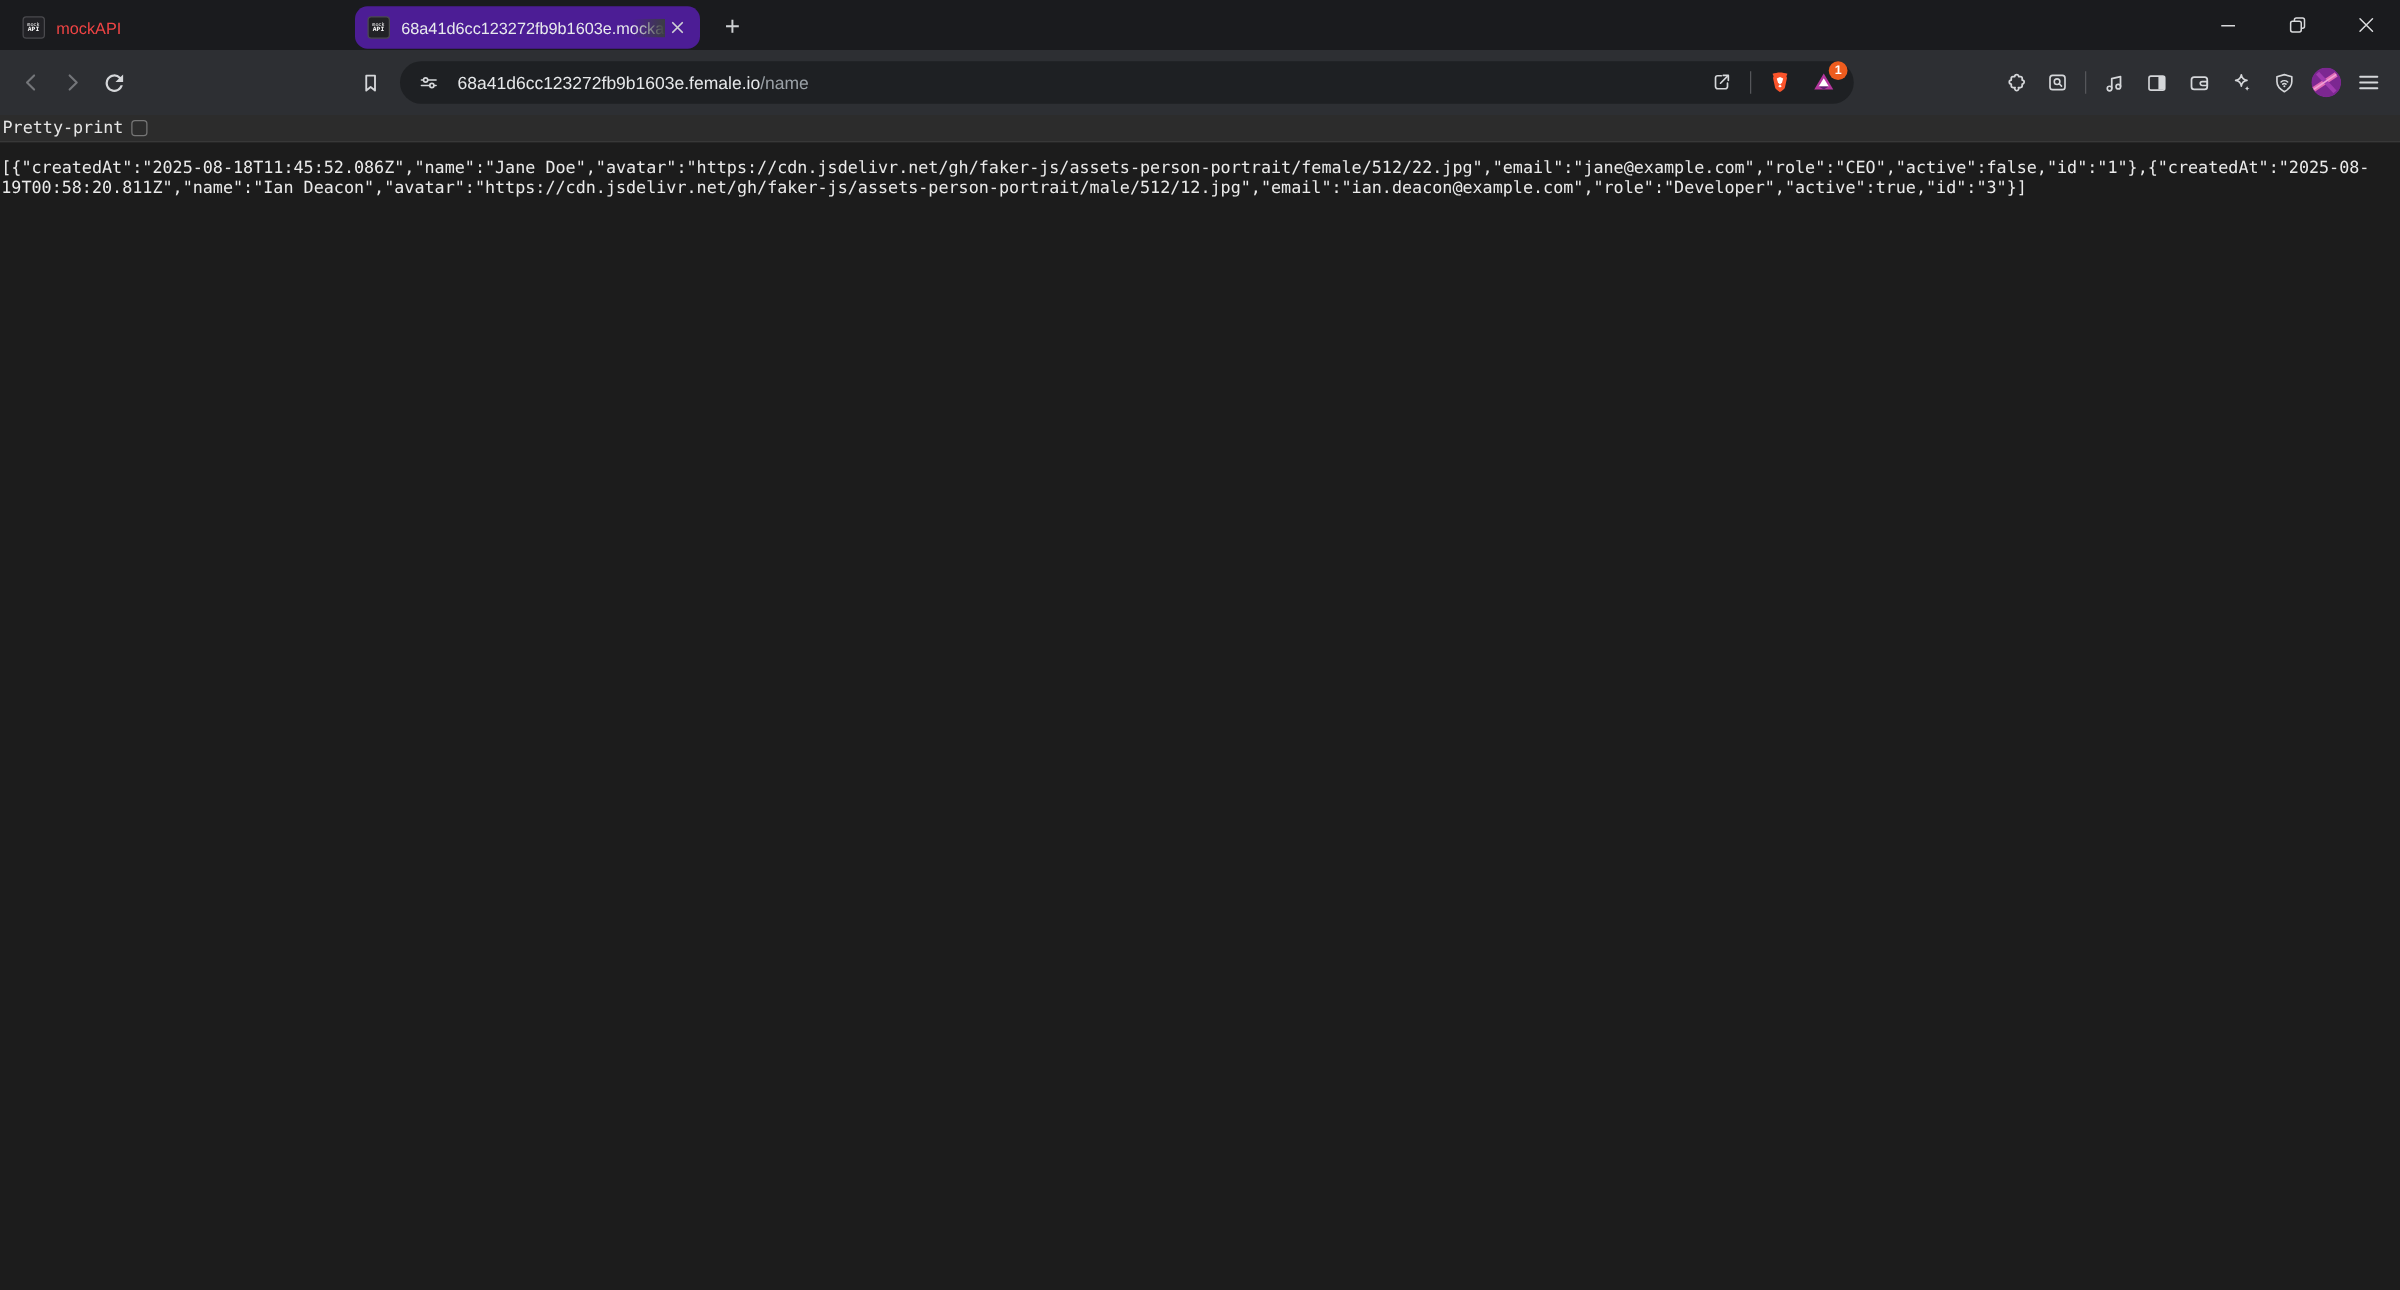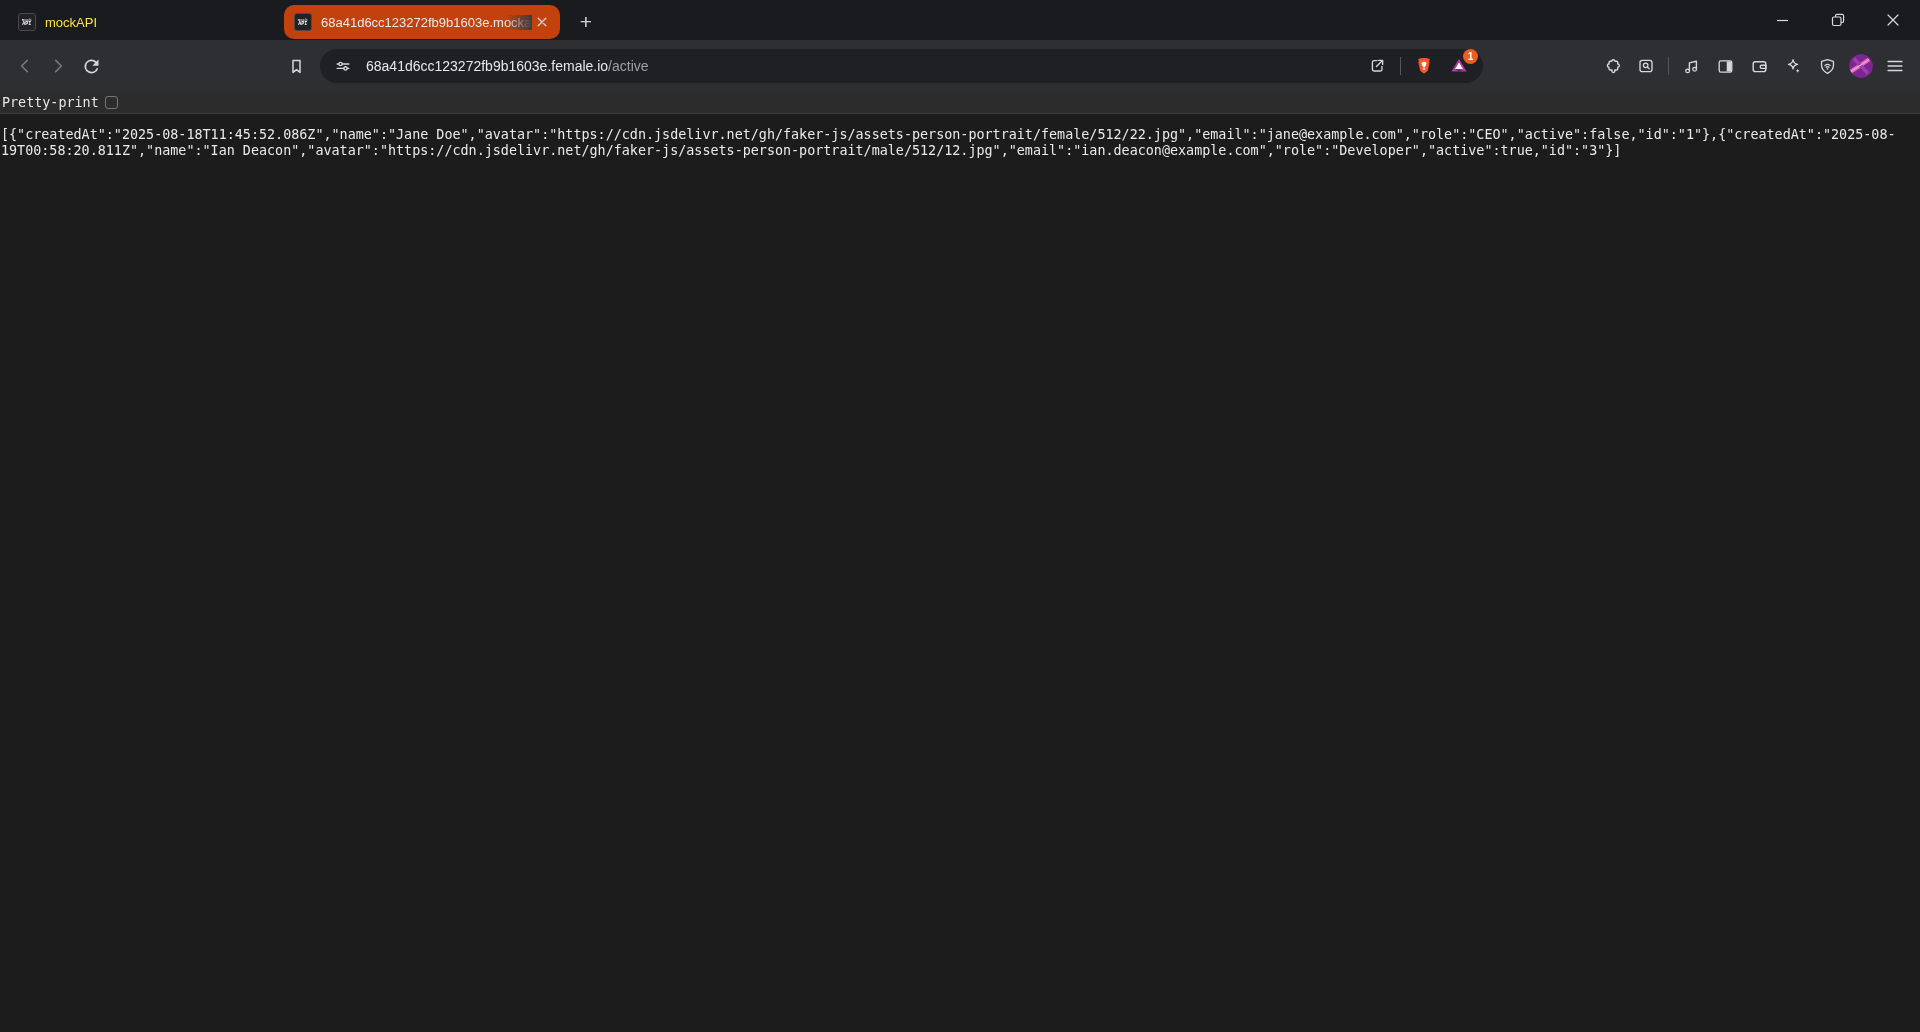--- a/index.html
+++ b/index.html
@@ -4,28 +4,28 @@
 <style>
   html,body{margin:0;padding:0;width:1920px;height:1032px;overflow:hidden;background:#1c1c1c;
             font-family:"Liberation Sans",sans-serif;}
   .stage{position:absolute;inset:0;width:1920px;height:1032px;}
 
   
   .tabstrip{position:absolute;top:0;left:0;right:0;height:40px;background:#1a1b1e;}
   .tab{position:absolute;top:5px;height:34px;border-radius:10px;display:flex;align-items:center;
        box-sizing:border-box;padding:0 8px 0 10px;cursor:default;}
   .tab-inactive{left:8px;width:272px;}
-  .tab-active{left:284px;width:276px;background:#c2410c;}
+  .tab-active{left:284px;width:276px;background:#4c1d95;}
   .favicon{width:18px;height:18px;border-radius:3px;background:#222226;border:1px solid #4a4a4e;
            box-sizing:border-box;display:flex;align-items:center;justify-content:center;flex:none;}
   .favicon-inner{transform:scale(0.46);transform-origin:center;text-align:center;
                  font-family:"Liberation Mono",monospace;color:#fff;line-height:9px;width:40px;}
   .favicon-inner .f1{font-size:9px;}
   .favicon-inner .f2{font-size:11px;font-weight:bold;}
-  .tab-title{margin-left:9px;flex:1;font-size:13px;color:#fde047;white-space:nowrap;
+  .tab-title{margin-left:9px;flex:1;font-size:13px;color:#ef4444;white-space:nowrap;
              overflow:hidden;position:relative;}
   .tab-active .tab-title{color:#e8eaed;}
   .tab-active .tab-title::after{content:"";position:absolute;right:0;top:0;bottom:0;width:26px;
              background:linear-gradient(to right,rgba(59,61,66,0),#3b3d42);}
   .tab-close{width:20px;height:20px;border-radius:50%;display:flex;align-items:center;
              justify-content:center;color:#cfd1d4;flex:none;}
   .newtab-btn{position:absolute;left:572px;top:7px;width:28px;height:28px;border-radius:50%;
               display:flex;align-items:center;justify-content:center;color:#cfd1d4;
               font-size:21px;font-weight:300;line-height:1;}
   .win-controls{position:absolute;right:0;top:0;height:40px;display:flex;}
@@ -151,21 +151,21 @@
     <div class="urlbar">
       <div class="icon-btn" style="width:22px;height:22px;">
         <svg width="20" height="20" viewBox="0 0 24 24">
           <circle cx="9" cy="9.6" r="2" fill="none" stroke="currentColor" stroke-width="1.6"></circle>
           <path d="M11.2 9.6H19M5 9.6h1.8" stroke="currentColor" stroke-width="1.6" stroke-linecap="round"></path>
           <circle cx="15" cy="14.9" r="2" fill="none" stroke="currentColor" stroke-width="1.6"></circle>
           <path d="M5 14.9h7.8M17.2 14.9H19" stroke="currentColor" stroke-width="1.6" stroke-linecap="round"></path>
         </svg>
       </div>
       <div class="url-text">
-        <span class="url-host">68a41d6cc123272fb9b1603e.female.io</span><span class="url-path">/active</span>
+        <span class="url-host">68a41d6cc123272fb9b1603e.female.io</span><span class="url-path">/name</span>
       </div>
 
       <div class="urlbar-right">
         <div class="icon-btn" style="width:24px;height:24px;">
           <svg width="20" height="20" viewBox="0 0 24 24">
             <path d="M12 5.5H8.6a2.1 2.1 0 0 0-2.1 2.1v8.3a2.1 2.1 0 0 0 2.1 2.1h7.3a2.1 2.1 0 0 0 2.1-2.1v-3.4" fill="none" stroke="currentColor" stroke-width="1.6" stroke-linecap="round"></path>
             <path d="M11.3 12.7l7-7" fill="none" stroke="currentColor" stroke-width="1.6" stroke-linecap="round"></path>
             <path d="M13.9 5.2h4.9v4.9" fill="none" stroke="currentColor" stroke-width="1.6" stroke-linecap="round" stroke-linejoin="round"></path>
           </svg>
         </div>

